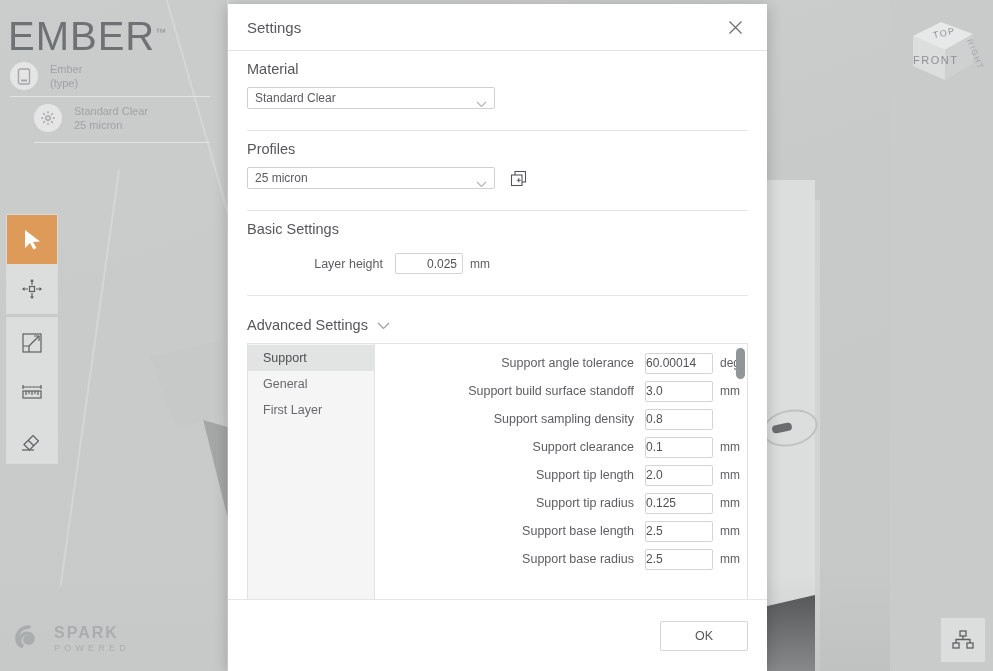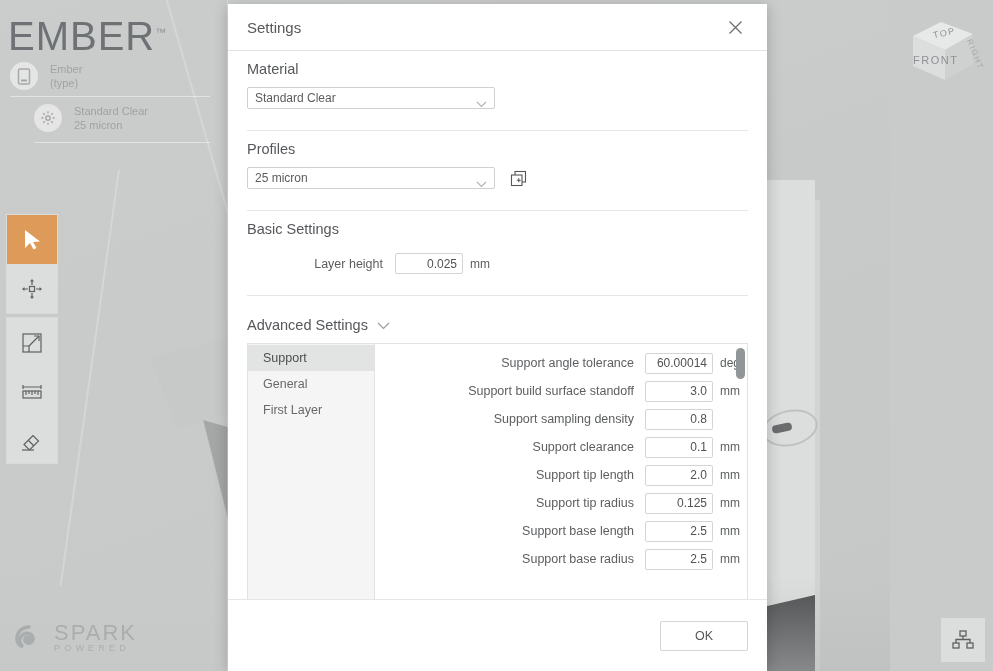--- a/index.html
+++ b/index.html
@@ -77,21 +77,21 @@
   }
   .tool-btn.active { background: #dd9a58; }
   .tool-btn svg { display: block; }
 
   
   .spark {
     position: absolute; left: 14px; top: 624px;
     display: flex; align-items: center; gap: 10px;
   }
   .spark-text { color: #aaadae; }
-  .spark-name { font-size: 22px; letter-spacing: 2px; line-height: 18px; }
+  .spark-name { font-size: 16px; letter-spacing: 2px; line-height: 18px; font-weight: bold; }
   .spark-sub { font-size: 9px; letter-spacing: 4.2px; line-height: 12px; }
 
   
   .viewcube { position: absolute; left: 905px; top: 14px; width: 76px; height: 76px; }
   .vc-face { position: absolute; color: #8d9194; font-size: 10px; letter-spacing: 1.5px; }
 
   
   .tree-btn {
     position: absolute; left: 941px; top: 618px; width: 44px; height: 44px;
     background: #dcdedd; display: flex; align-items: center; justify-content: center;
@@ -191,21 +191,21 @@
   .prop-row {
     display: flex; align-items: center; height: 28px;
   }
   .prop-label {
     flex: 1; text-align: right; padding-right: 11px;
     font-size: 12.5px; color: #5c5e60; white-space: nowrap;
   }
   .prop-input {
     width: 68px; height: 21px;
     border: 1px solid #d3d4d5; border-radius: 2px;
-    text-align: right; padding-right: 5px;
+    text-align: left; 
     font-family: "Liberation Sans", sans-serif; font-size: 12px; color: #4f5153;
     background: #fff; flex: 0 0 auto;
   }
   .prop-unit {
     width: 34px; flex: 0 0 auto; padding-left: 7px;
     font-size: 12px; color: #5c5e60;
   }
   .scrollbar {
     position: absolute; right: 2px; top: 2px; width: 9px; height: 272px;
     background: transparent; cursor: pointer;

